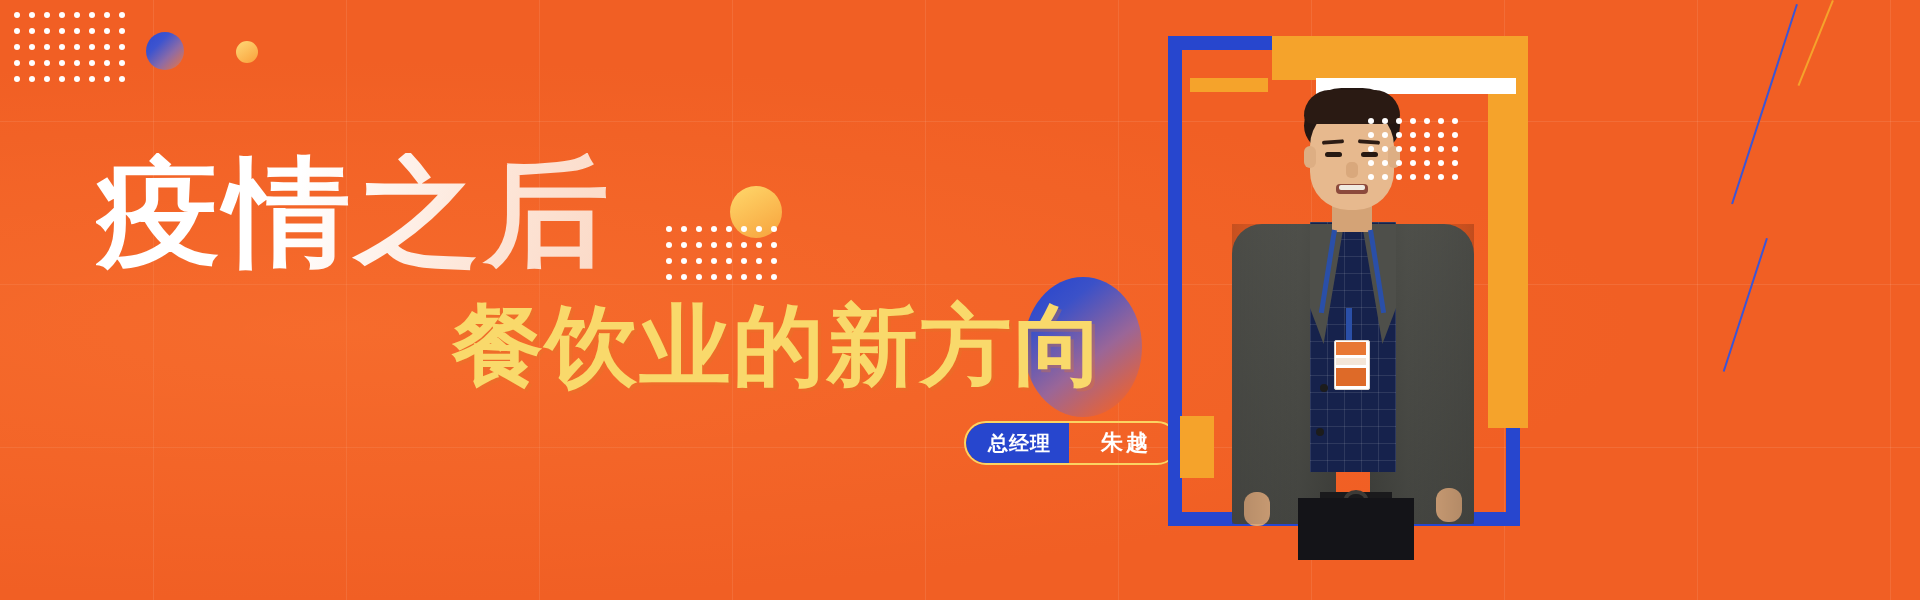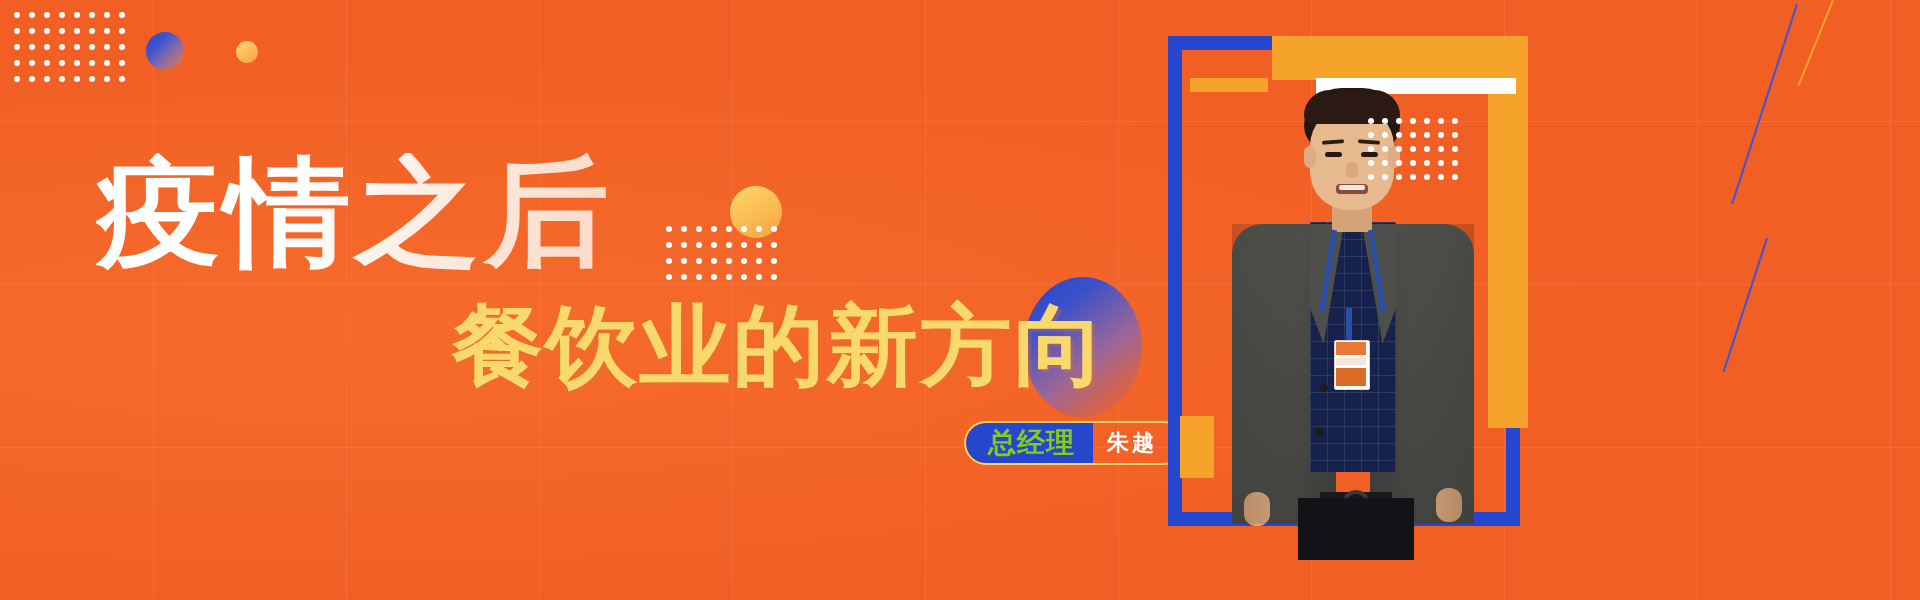--- a/index.html
+++ b/index.html
@@ -92,31 +92,31 @@
   }
   
   .badge{
     position:absolute;left:964px;top:421px;
     height:44px;box-sizing:border-box;
     border:2px solid #FBD362;border-radius:22px;
     display:flex;align-items:stretch;overflow:hidden;
     background:transparent;
   }
   .badge-role{
-    background:#2746CE;color:#84cc16;
+    background:#2746CE;color:#ffffff;
     display:flex;align-items:center;justify-content:center;
     padding:0 18px 0 22px;
-    font-size:28px;letter-spacing:1px;font-weight:bold;
+    font-size:20px;letter-spacing:1px;font-weight:bold;
     font-family:"DejaVu Sans","Liberation Sans",sans-serif;
     border-radius:22px 0 0 22px;
   }
   .badge-name{
     color:#FFFFFF;
     display:flex;align-items:center;justify-content:center;
-    padding:0 26px 0 14px;
+    padding:0 26px 0 32px;
     font-size:22px;letter-spacing:3px;font-weight:bold;
     font-family:"DejaVu Sans","Liberation Sans",sans-serif;
   }
   
   .frame{position:absolute;left:1168px;top:30px;width:360px;height:530px;}
   .fr-blue-outer{
     position:absolute;left:0;top:6px;width:352px;height:490px;
     border:14px solid #2746CE;box-sizing:border-box;background:transparent;
   }
   .fr-amber-top{

